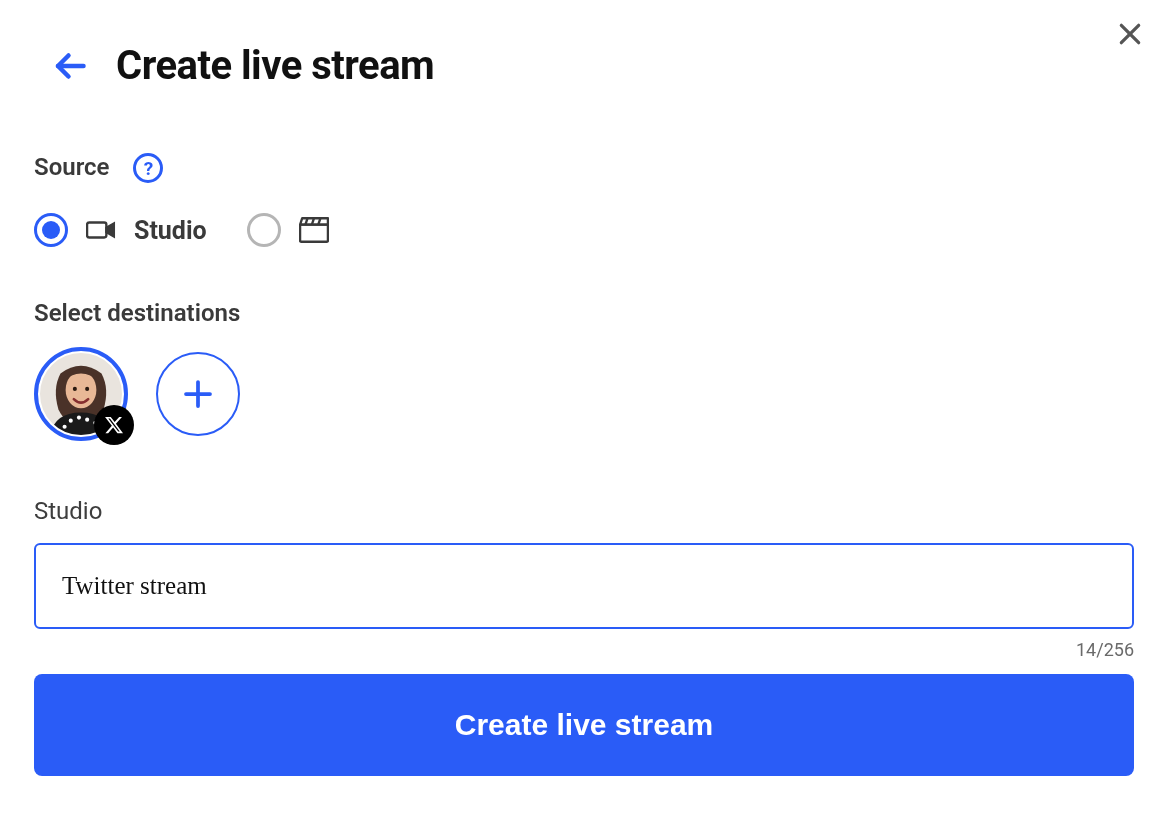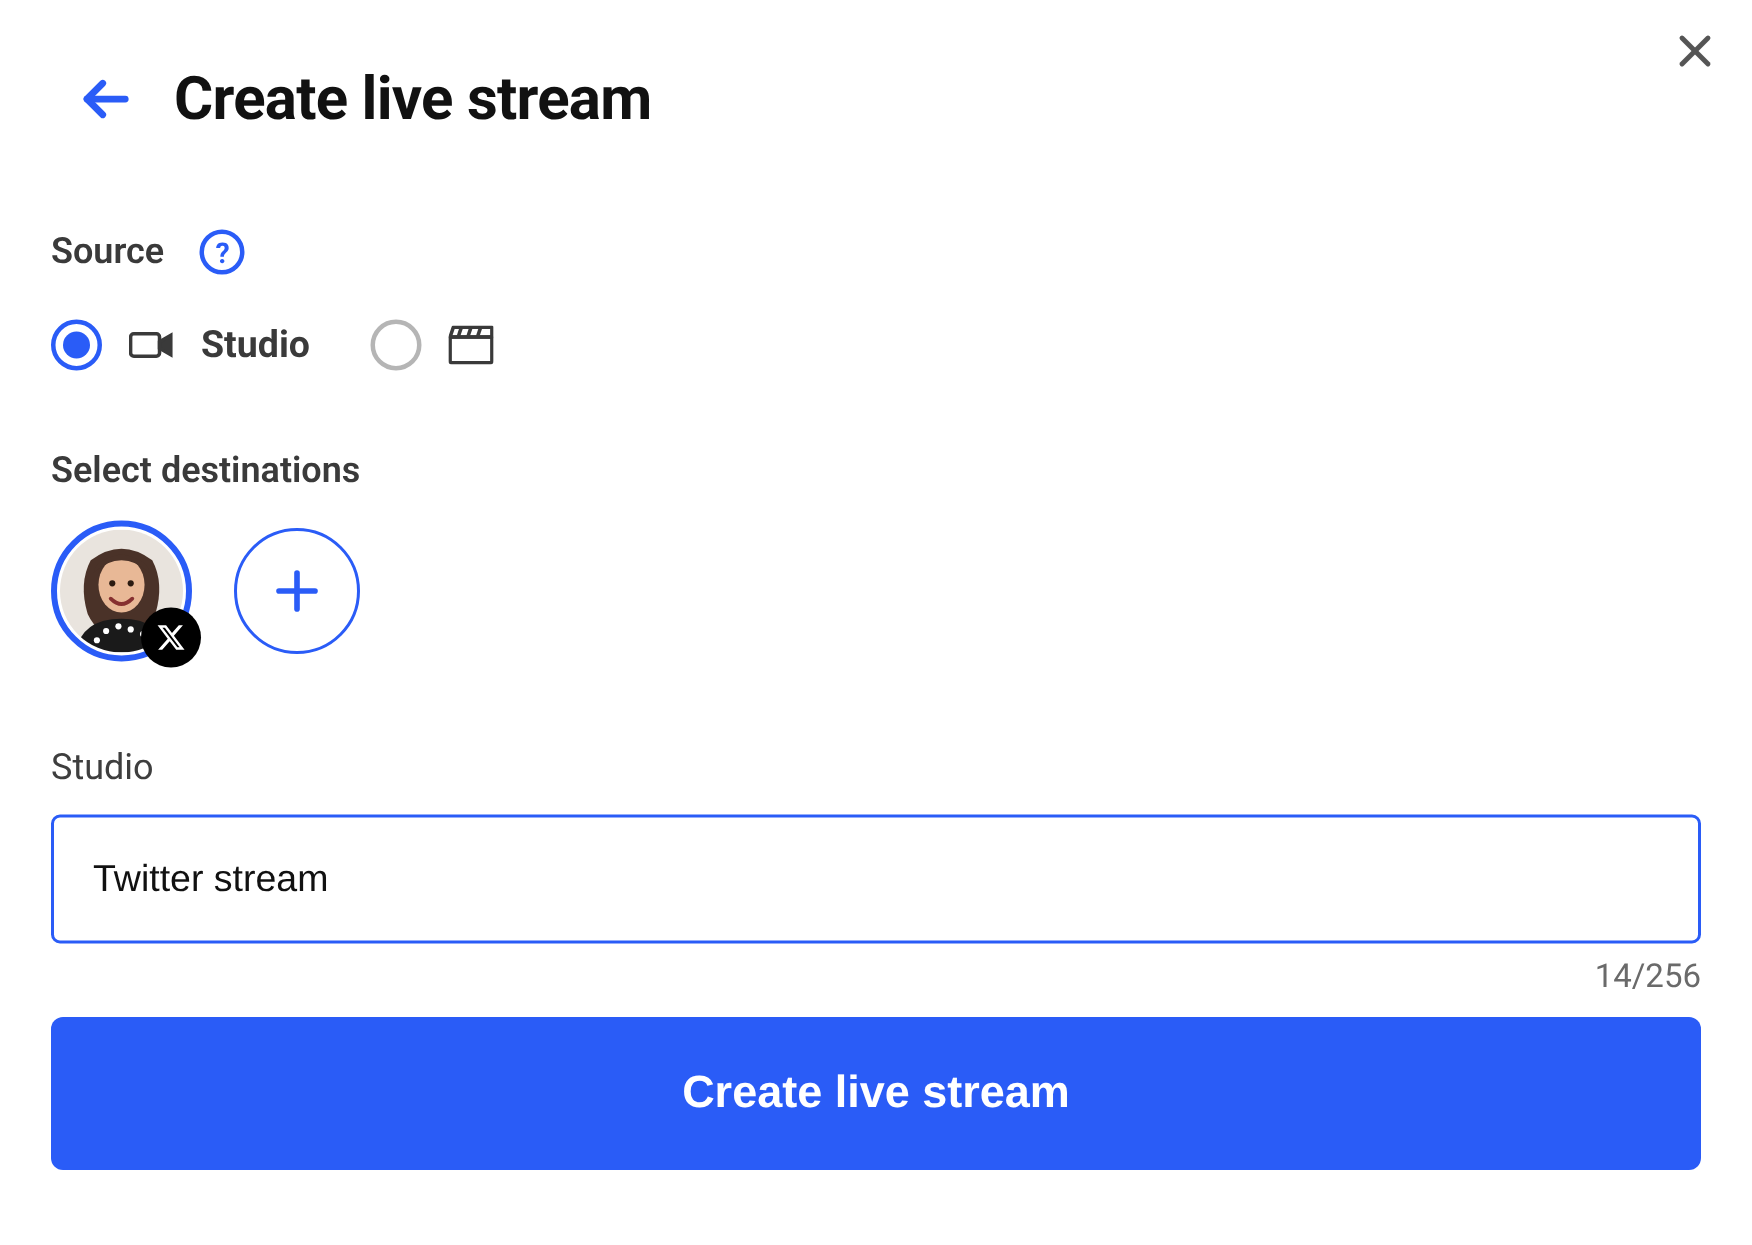--- a/index.html
+++ b/index.html
@@ -171,25 +171,25 @@
     .title-input {
       width: 100%;
       margin-top: 18px;
       border: 2px solid #2a5cf7;
       border-radius: 6px;
       height: 86px;
       padding: 0 26px;
       font-size: 25px;
       color: #111;
       outline: none;
-      font-family: Liberation Sans, sans-serif;
+      font-family: Liberation Serif, serif;
     }
     .char-count {
       text-align: right;
-      font-size: 22px;
+      font-size: 18px;
       color: #6a6a6a;
       margin-top: 10px;
     }
     .submit-btn {
       width: 100%;
       margin-top: 14px;
       height: 102px;
       background: #2a5cf7;
       color: #fff;
       border: none;

